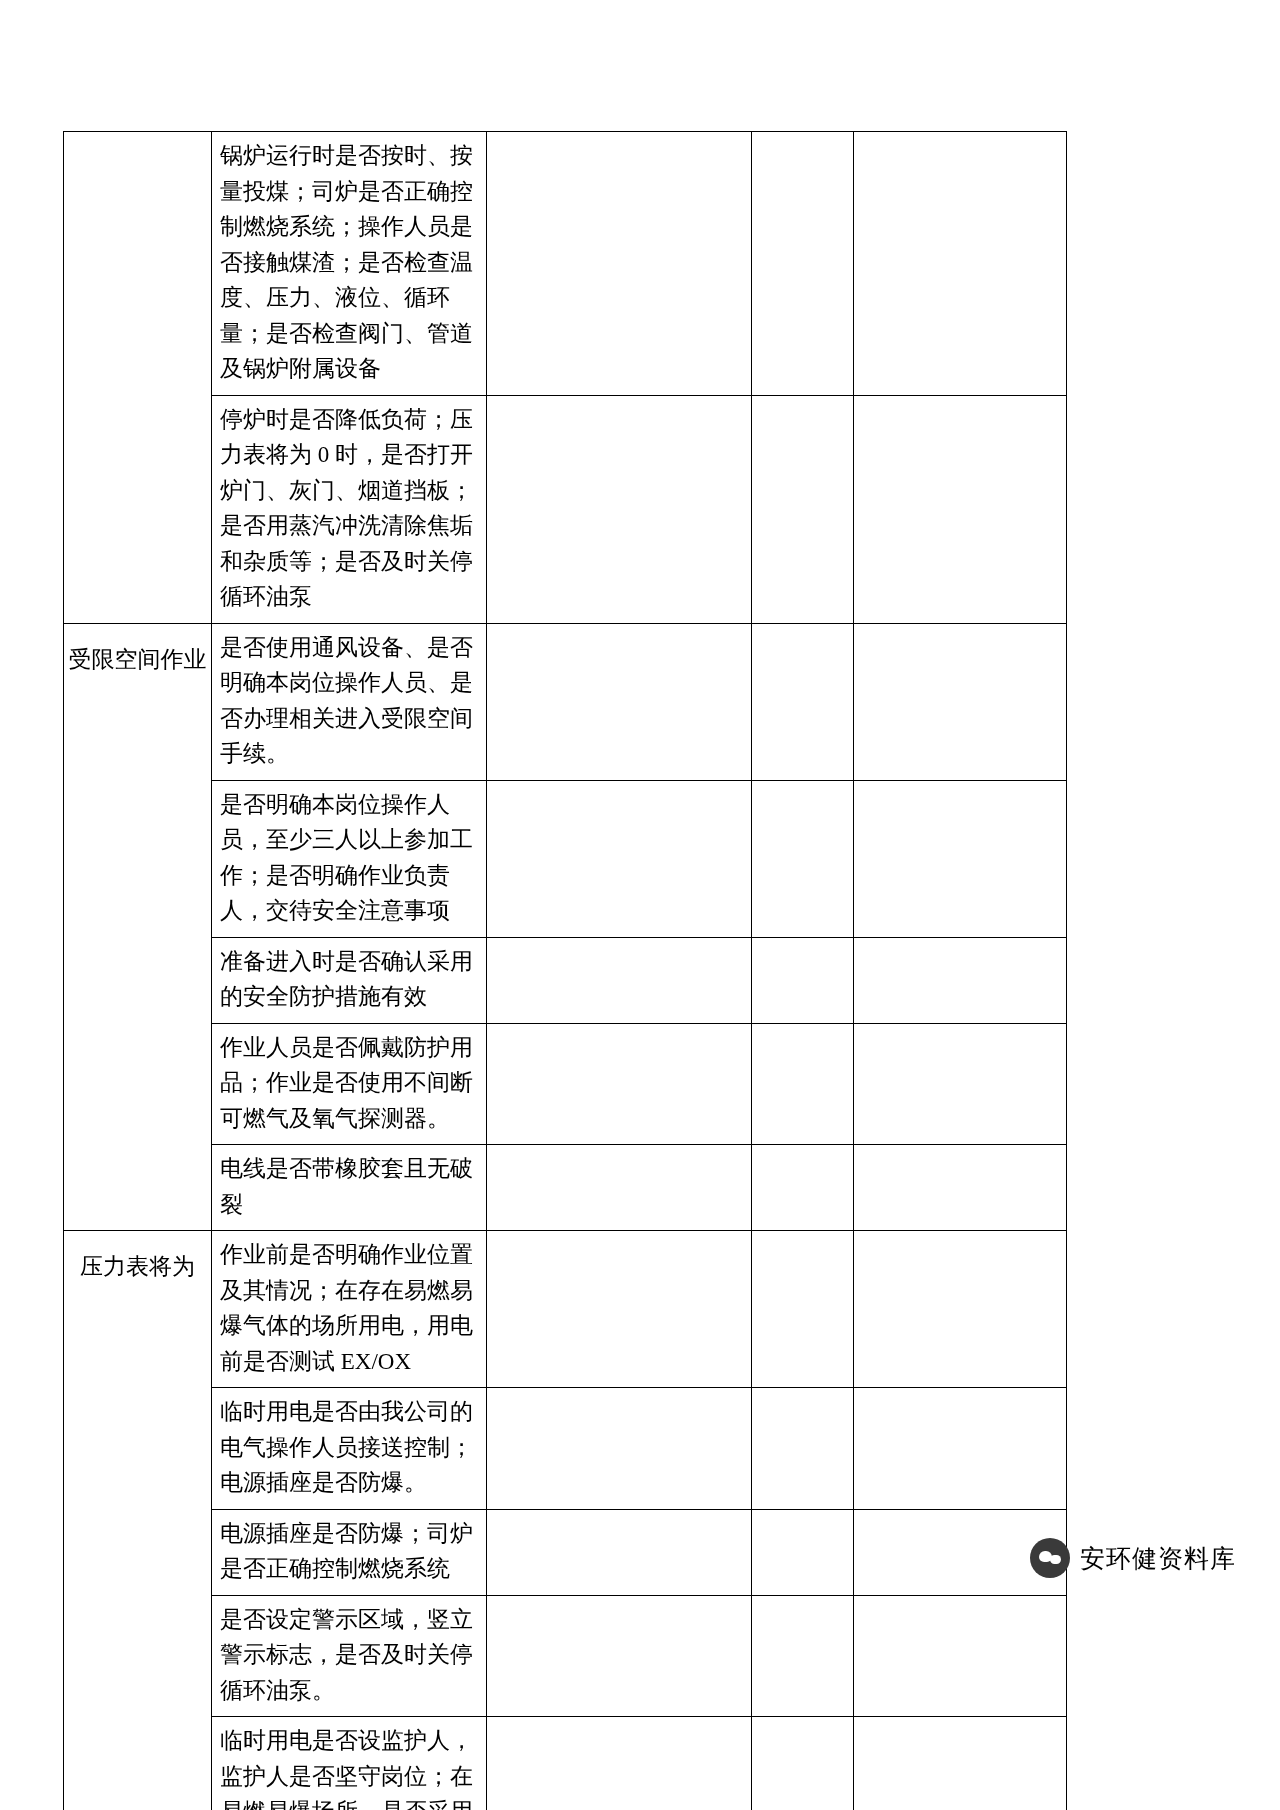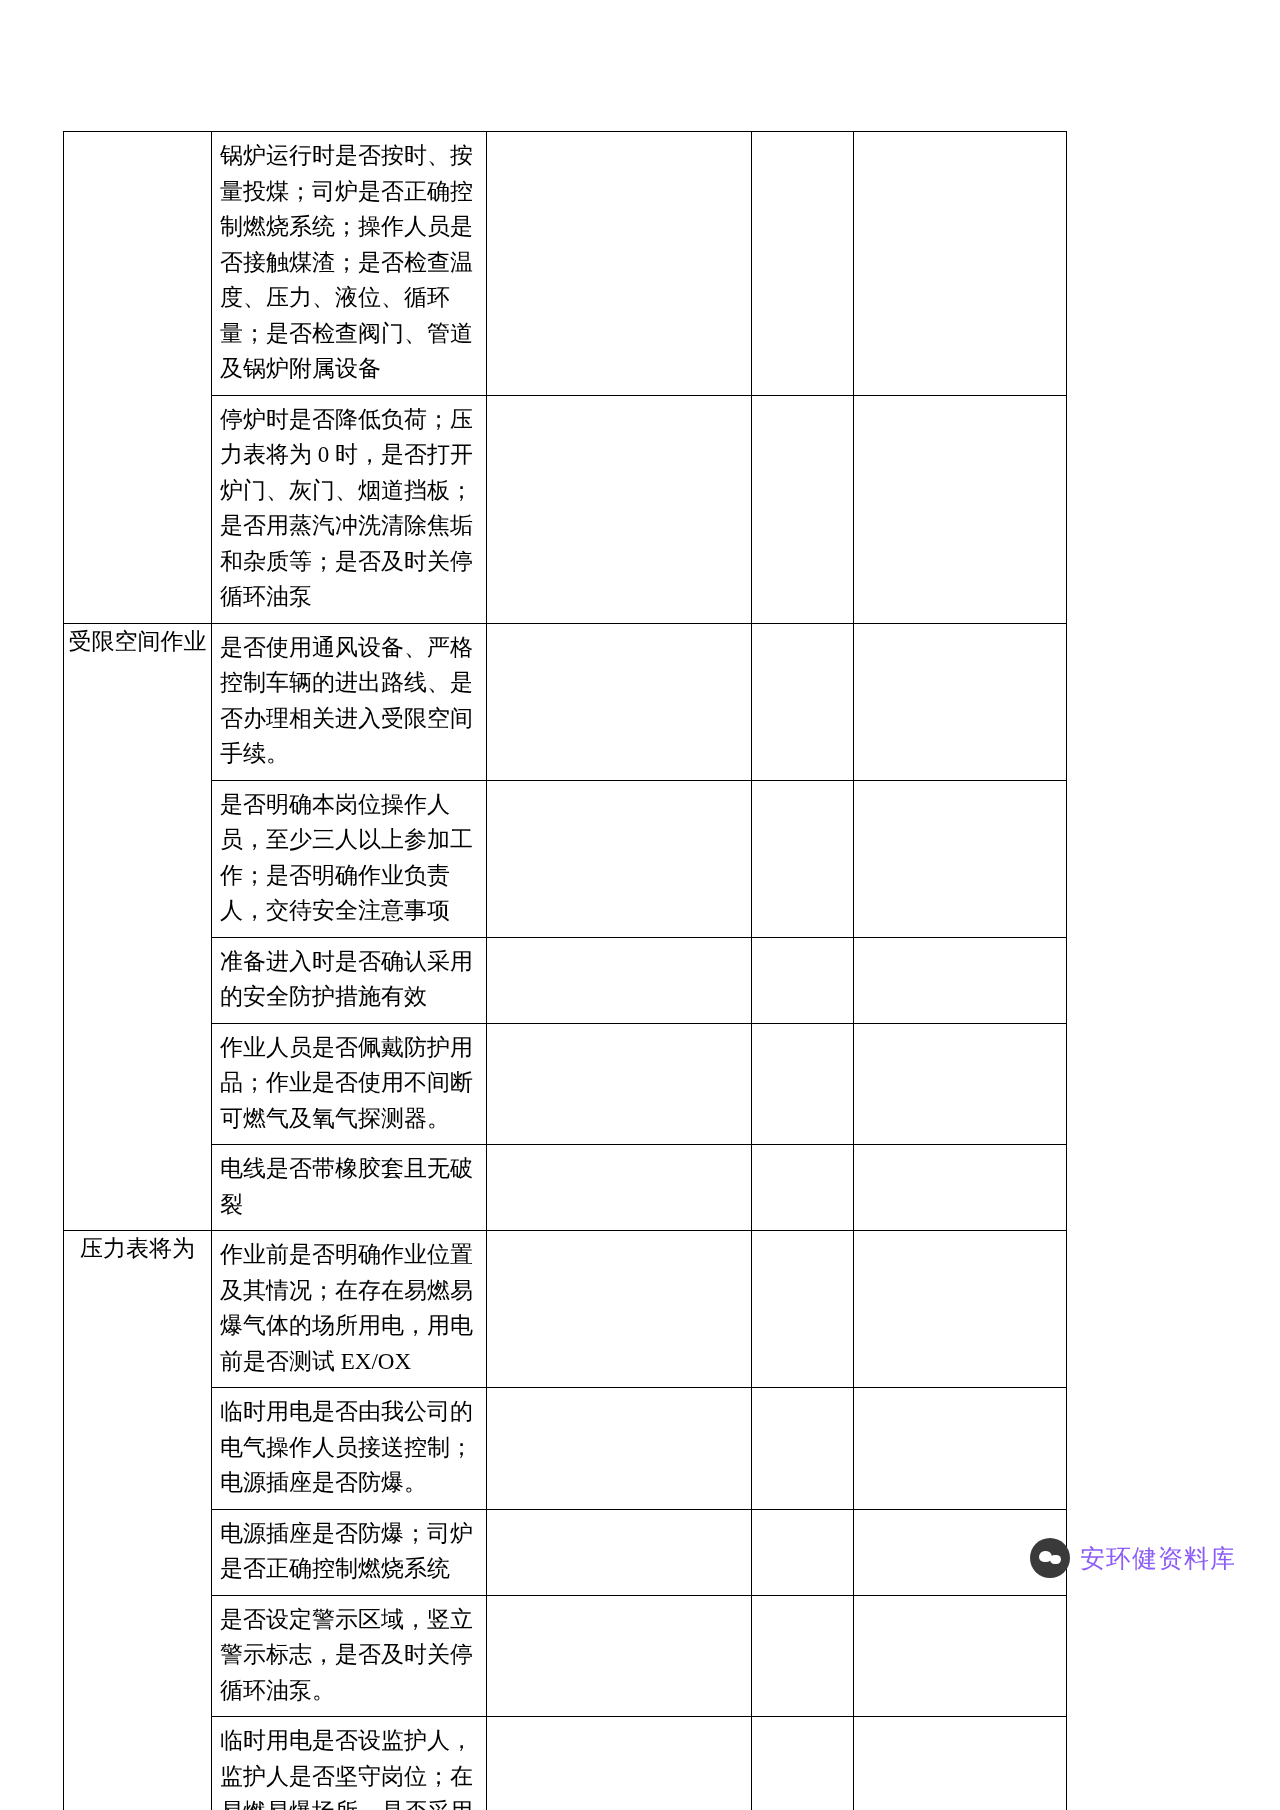--- a/index.html
+++ b/index.html
@@ -45,20 +45,21 @@
   .cat-cell {
     text-align: center;
     vertical-align: middle;
   }
   .cat-cell .cell-text {
     font-size: 23px;
     line-height: 35px;
     padding: 0 2px;
     word-break: keep-all;
     white-space: nowrap;
+    margin-top: 18px;
   }
   .blank-cell {
     background: #ffffff;
   }
   .footer {
     position: absolute;
     left: 0;
     top: 1480px;
     width: 1280px;
     text-align: center;
@@ -98,21 +99,21 @@
     left: 20px;
     top: 17px;
     width: 11px;
     height: 9px;
     border-radius: 6px;
     background: #ffffff;
   }
   .wm-text {
     font-size: 25px;
     font-family: "Liberation Sans", sans-serif;
-    color: #8b5cf6;
+    color: #000000;
     letter-spacing: 1px;
   }
 </style>
 </head>
 <body>
 
 <div class="page">
 
   <table class="doc-table">
     <colgroup>
@@ -155,21 +156,21 @@
         <td class="blank-cell">
           <div class="cell-text"></div>
         </td>
       </tr>
 
       <tr>
         <td class="cat-cell" rowspan="5">
           <div class="cell-text">受限空间作业</div>
         </td>
         <td>
-          <div class="cell-text">是否使用通风设备、严格控制车辆的进出路线、是否办理相关进入受限空间手续。</div>
+          <div class="cell-text">是否使用通风设备、是否明确本岗位操作人员、是否办理相关进入受限空间手续。</div>
         </td>
         <td class="blank-cell">
           <div class="cell-text"></div>
         </td>
         <td class="blank-cell">
           <div class="cell-text"></div>
         </td>
         <td class="blank-cell">
           <div class="cell-text"></div>
         </td>

